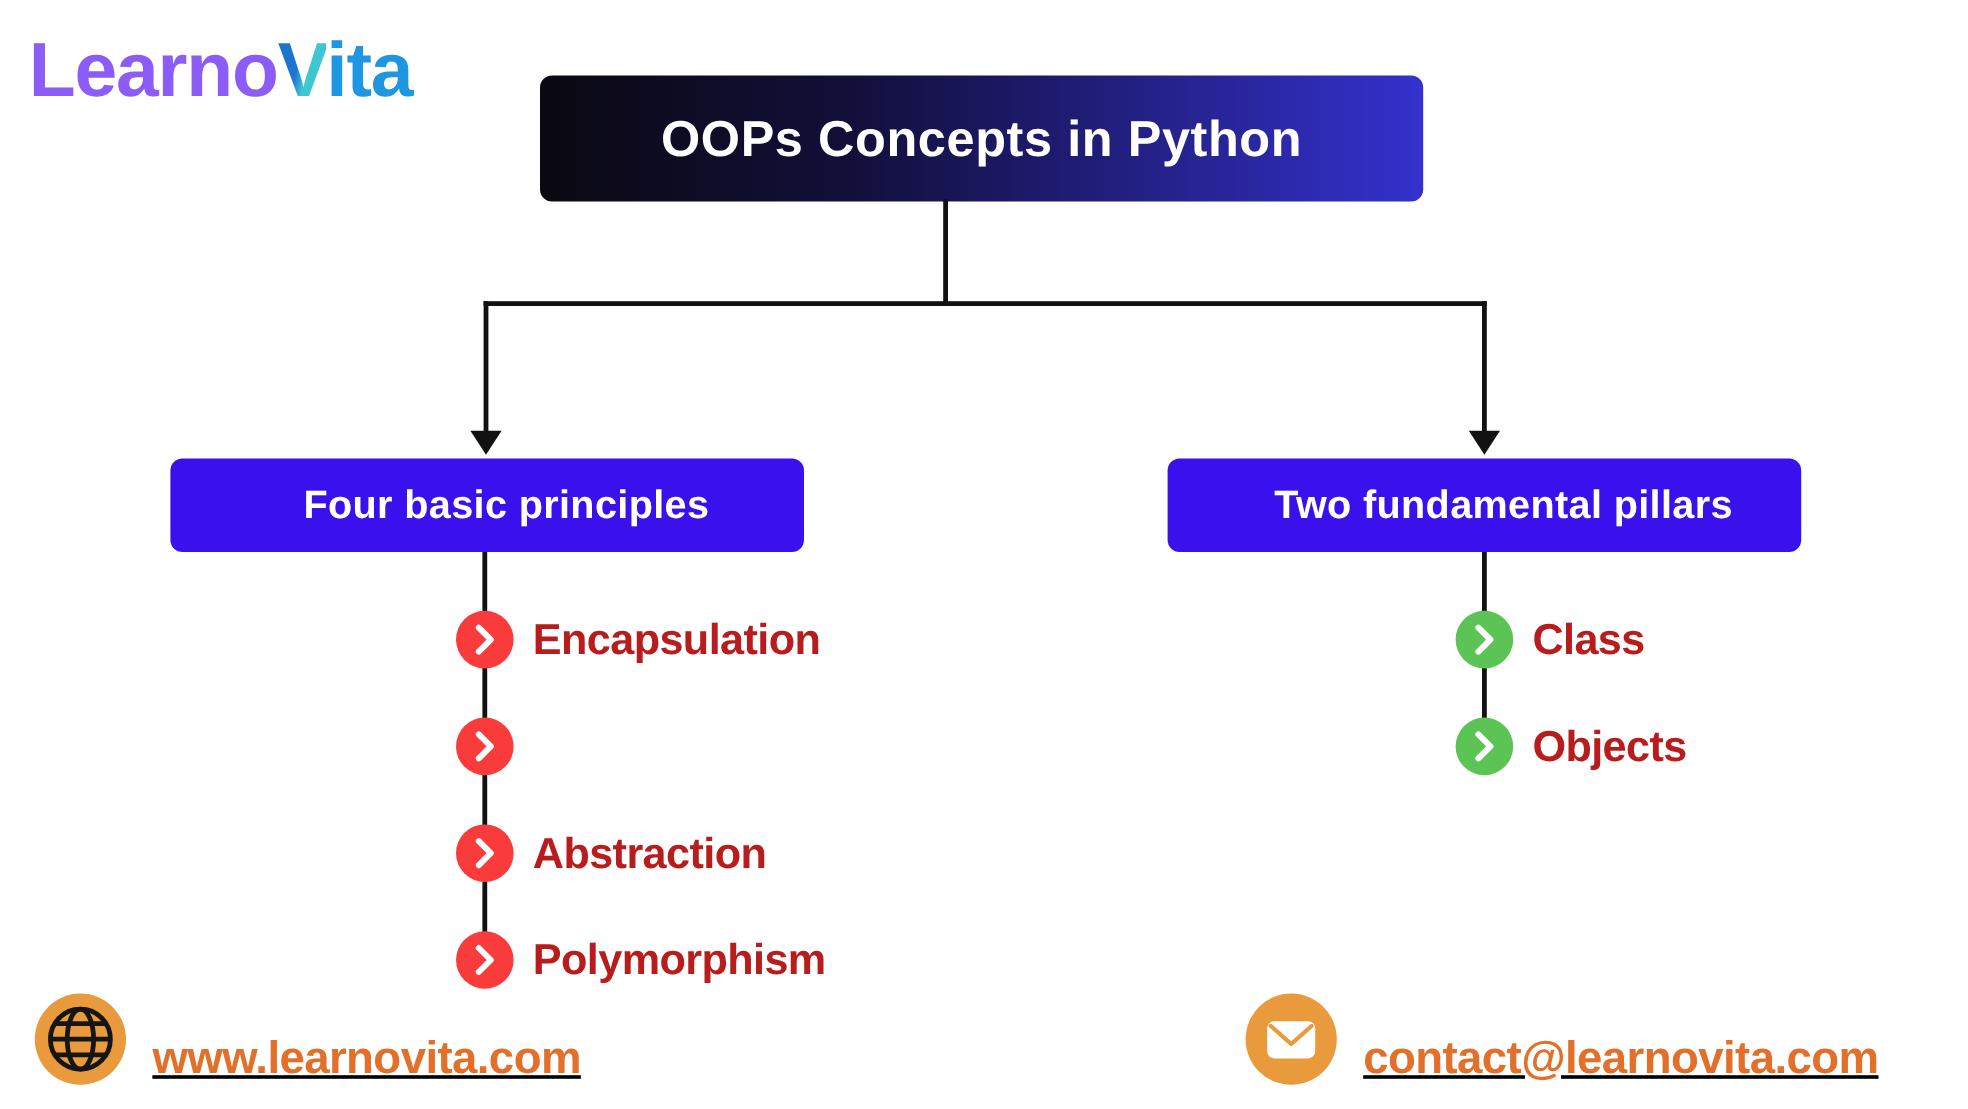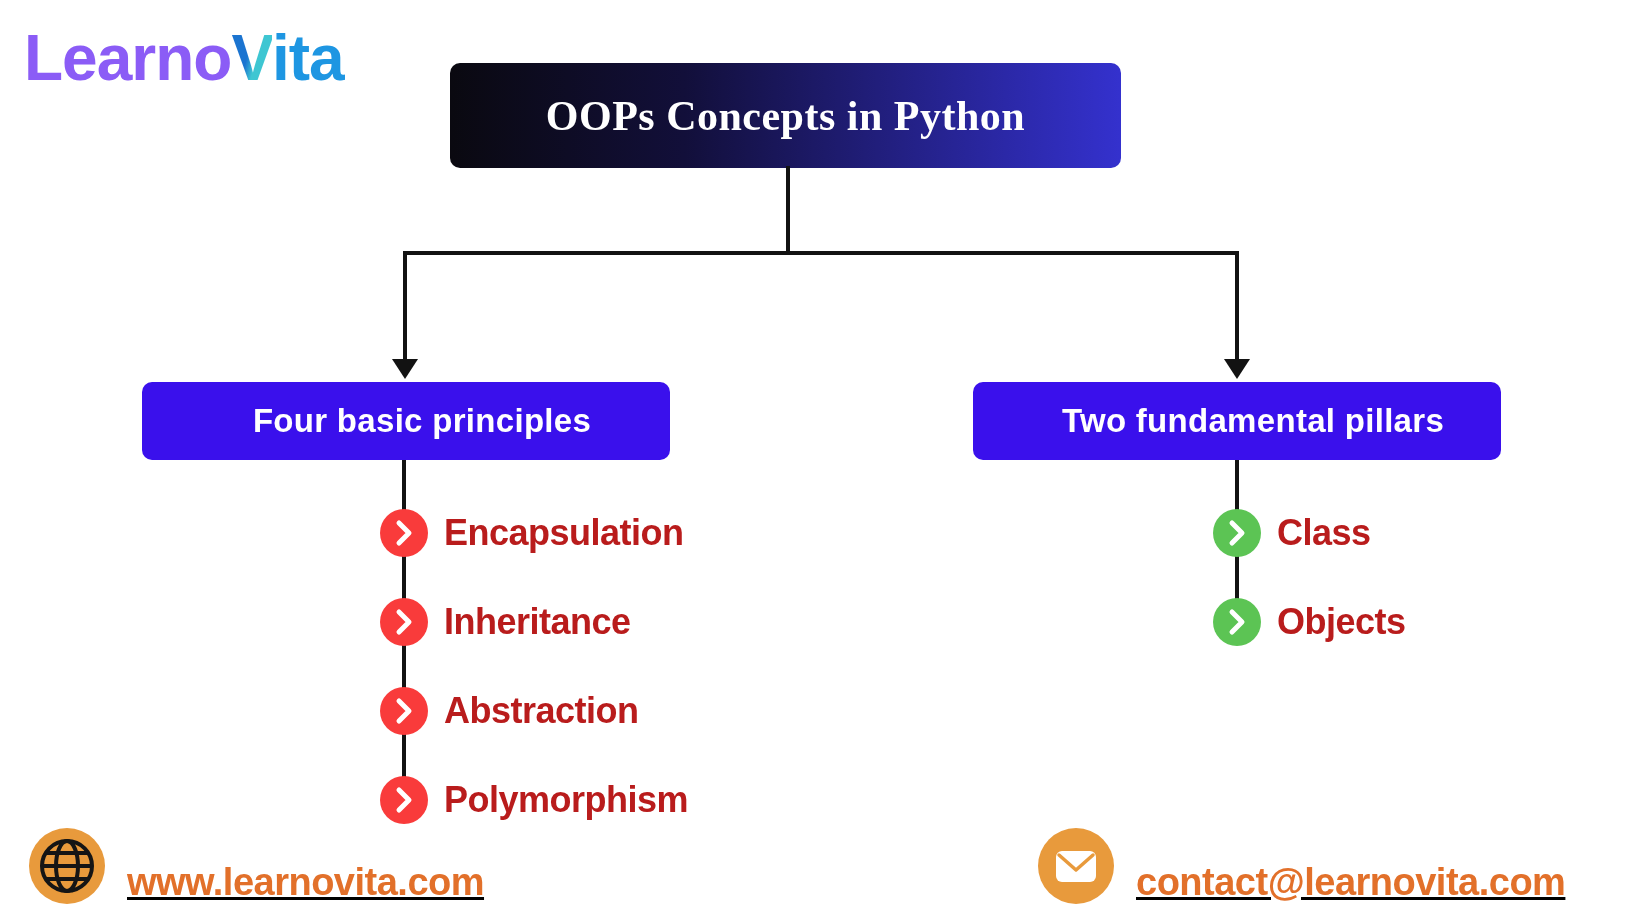--- a/index.html
+++ b/index.html
@@ -22,24 +22,24 @@
   .logo-orange { color: #8b5cf6; }
   .logo-v {
     background: linear-gradient(105deg, #1B74D0 42%, #3EC6D2 58%);
     -webkit-background-clip: text; background-clip: text;
     color: transparent;
   }
   .logo-blue { color: #1E96E2; }
 
   
   .title-node {
-    position: absolute; left: 450px; top: 63px; width: 671px; height: 105px;
+    position: absolute; left: 450px; top: 63px; width: 736px; height: 105px;
     border-radius: 10px;
     background: linear-gradient(90deg, #0A0910 0%, #120F3A 35%, #3431CE 100%);
-    display: flex; align-items: center; justify-content: center; font-family: Liberation Serif, serif;
+    display: flex; align-items: center; justify-content: center;
   }
   .title-node span {
     color: #ffffff; font-size: 42px; font-weight: 800; letter-spacing: 0.5px;
   }
 
   
   .line { position: absolute; background: #121212; }
   .stem-title { left: 786px; top: 166px; width: 4px; height: 88px; }
   .h-line     { left: 403px; top: 251px; width: 836px; height: 4px; }
   .drop-left  { left: 403px; top: 251px; width: 4px; height: 110px; }
@@ -136,21 +136,20 @@
         </svg>
     </span>
     <span class="item-label">Encapsulation</span>
   </div>
   <div class="row r-l2">
     <span class="dot dot-red">
       <svg width="48" height="48" viewBox="0 0 48 48">
           <polyline points="19,14 29,24 19,34" fill="none" stroke="#ffffff" stroke-width="5" stroke-linecap="round" stroke-linejoin="round"></polyline>
         </svg>
     </span>
-    <span class="item-label">Inheritance</span>
   </div>
   <div class="row r-l3">
     <span class="dot dot-red">
       <svg width="48" height="48" viewBox="0 0 48 48">
           <polyline points="19,14 29,24 19,34" fill="none" stroke="#ffffff" stroke-width="5" stroke-linecap="round" stroke-linejoin="round"></polyline>
         </svg>
     </span>
     <span class="item-label">Abstraction</span>
   </div>
   <div class="row r-l4">

